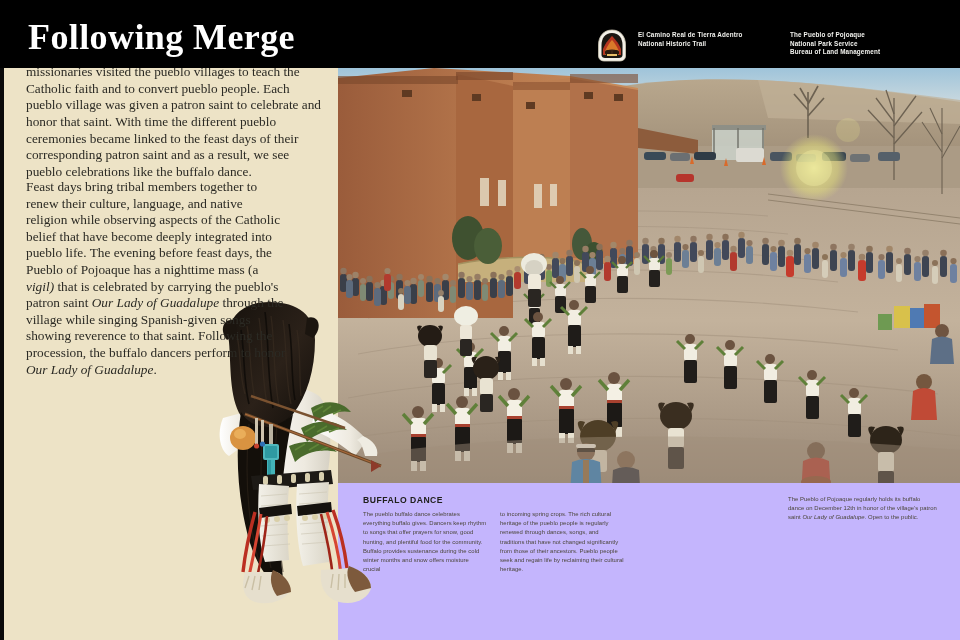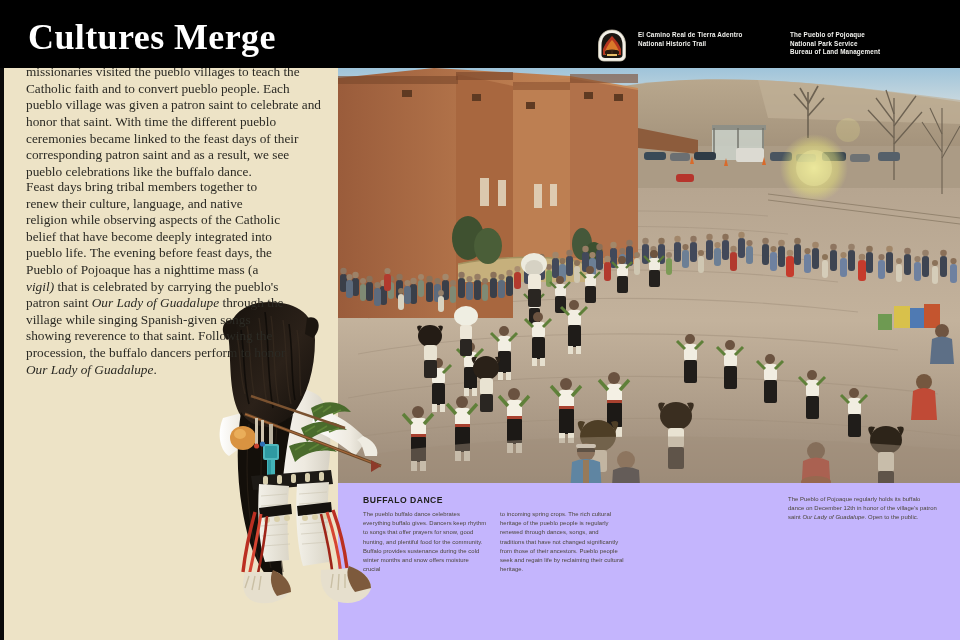--- a/index.html
+++ b/index.html
@@ -887,21 +887,21 @@
       <path d="M134,266 C146,270 156,278 156,288 L140,292 C134,284 130,274 134,266 Z" fill="#7d5a3c"></path>
 
       <g stroke="#c9bfa4" stroke-width="1.4" fill="none">
         <path d="M34,276 L30,288 M40,276 L37,290 M46,276 L44,290"></path>
         <path d="M118,274 L116,288 M124,274 L123,290 M130,274 L130,288"></path>
       </g>
     </svg>
   </div>
 
   <div id="header">
-    <div id="title">Cultures Merge</div>
+    <div id="title">Following Merge</div>
 
     <svg id="trail-logo" viewBox="0 0 30 33">
       <path d="M15,1 C24,1 28.5,8 28.5,16 L28.5,27 C28.5,30 26,32 23,32 L7,32 C4,32 1.5,30 1.5,27 L1.5,16 C1.5,8 6,1 15,1 Z" fill="#f4f1e8" stroke="#cdc6b4" stroke-width="0.8"></path>
       <path d="M15,4 C22,4 25.5,9.5 25.5,16 L25.5,26 C25.5,28 24,29 22,29 L8,29 C6,29 4.5,28 4.5,26 L4.5,16 C4.5,9.5 8,4 15,4 Z" fill="#1b1712"></path>
       <path d="M6,20 C9,13 13,9 15,7 C17,9 21,13 24,20 L24,26 L6,26 Z" fill="#b4341f"></path>
       <path d="M8,22 C11,16 13,13 15,11 C17,13 19,16 22,22 L22,26 L8,26 Z" fill="#d9792a"></path>
       <ellipse cx="15" cy="24" rx="7" ry="3.4" fill="#3a2414"></ellipse>
       <ellipse cx="11" cy="23.5" rx="3" ry="2.4" fill="#2a1a0e"></ellipse>
       <ellipse cx="19" cy="23.5" rx="3" ry="2.4" fill="#2a1a0e"></ellipse>
       <rect x="10" y="25" width="10" height="2" fill="#e9c068"></rect>

